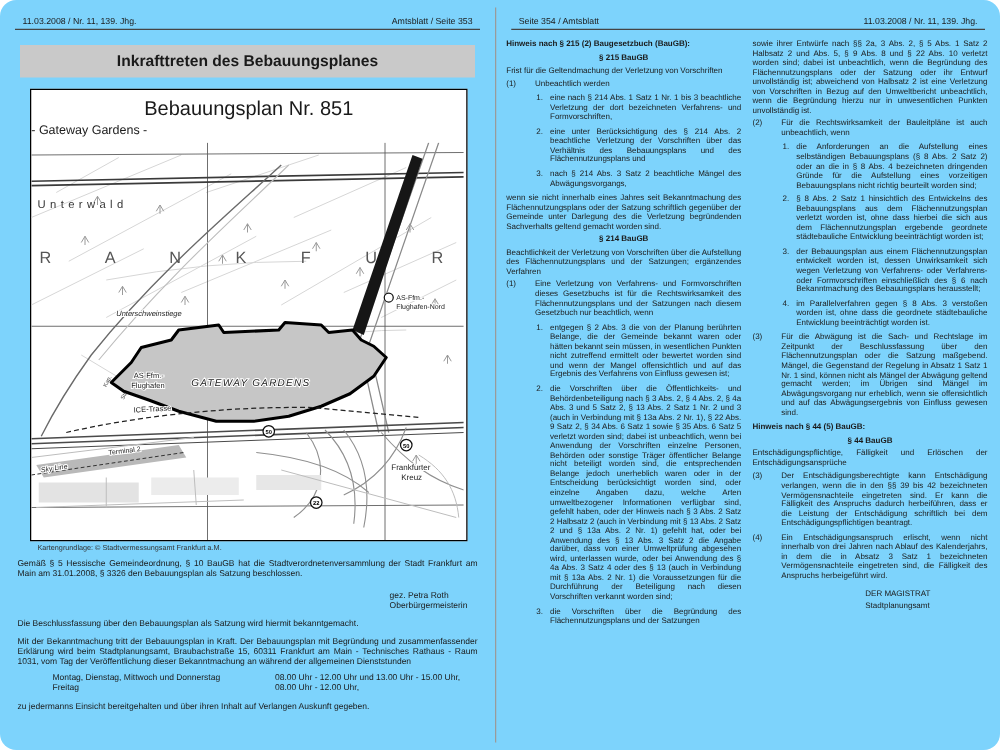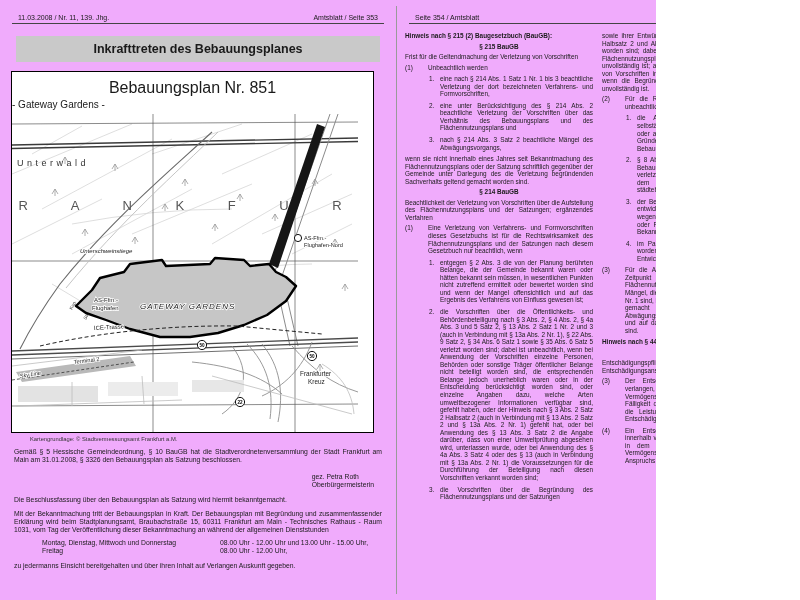--- a/index.html
+++ b/index.html
@@ -1,27 +1,27 @@
 <!DOCTYPE html>
 <html><head>
 <meta charset="utf-8">
 <style>
   html,body{margin:0;padding:0;background:#fff;}
-  #sheet{position:relative;width:656px;height:600px;background:#f0abfc;overflow:hidden;
-         font-family:"Liberation Sans","DejaVu Sans",sans-serif;color:#1a1a1a;}
+  #sheet{position:relative;width:800px;height:600px;background:#7dd3fc;overflow:hidden;
+         font-family:"Liberation Sans","DejaVu Sans",sans-serif;color:#1a1a1a;border-radius:13px;}
   .page{position:absolute;top:0;height:600px;}
   #page-left{left:0;width:396px;}
   #page-right{left:397px;width:403px;}
   #divider{position:absolute;left:396px;top:6px;width:1px;height:588px;background:#9a9a9a;}
   .pagehead{display:flex;justify-content:space-between;border-bottom:1px solid #444;
             font-size:7px;padding:14px 6px 2px 6px;margin:0 12px;}
   
   .titlebar{margin:12px 16px 0 16px;background:#c9c9c9;text-align:center;
             font-weight:bold;font-size:12.5px;padding:6px 0;}
-  .mapbox{margin:9px 22px 0 11px;border:1px solid #000;background:#fff;}
+  .mapbox{margin:9px 22px 0 24px;border:1px solid #000;background:#fff;}
   .mapbox .ptitle{text-align:center;font-size:16px;padding-top:7px;}
   .mapbox .psub{text-align:left;font-size:10px;padding:2px 0 4px 0;}
   .mapwrap{width:100%;height:318px;overflow:hidden;}
   .caption{font-size:5.8px;color:#333;margin:3px 22px 0 30px;}
   .lp-body{margin:6px 14px 0 14px;font-size:6.8px;line-height:1.22;text-align:justify;}
   .sigblock{margin:8px 10px 0 auto;width:fit-content;font-size:6.8px;line-height:1.25;text-align:left;padding-right:12px;}
   .hours{margin:4px 0 0 42px;font-size:6.8px;line-height:1.3;}
   .hours .row{display:flex;}
   .hours .days{width:178px;}
   

